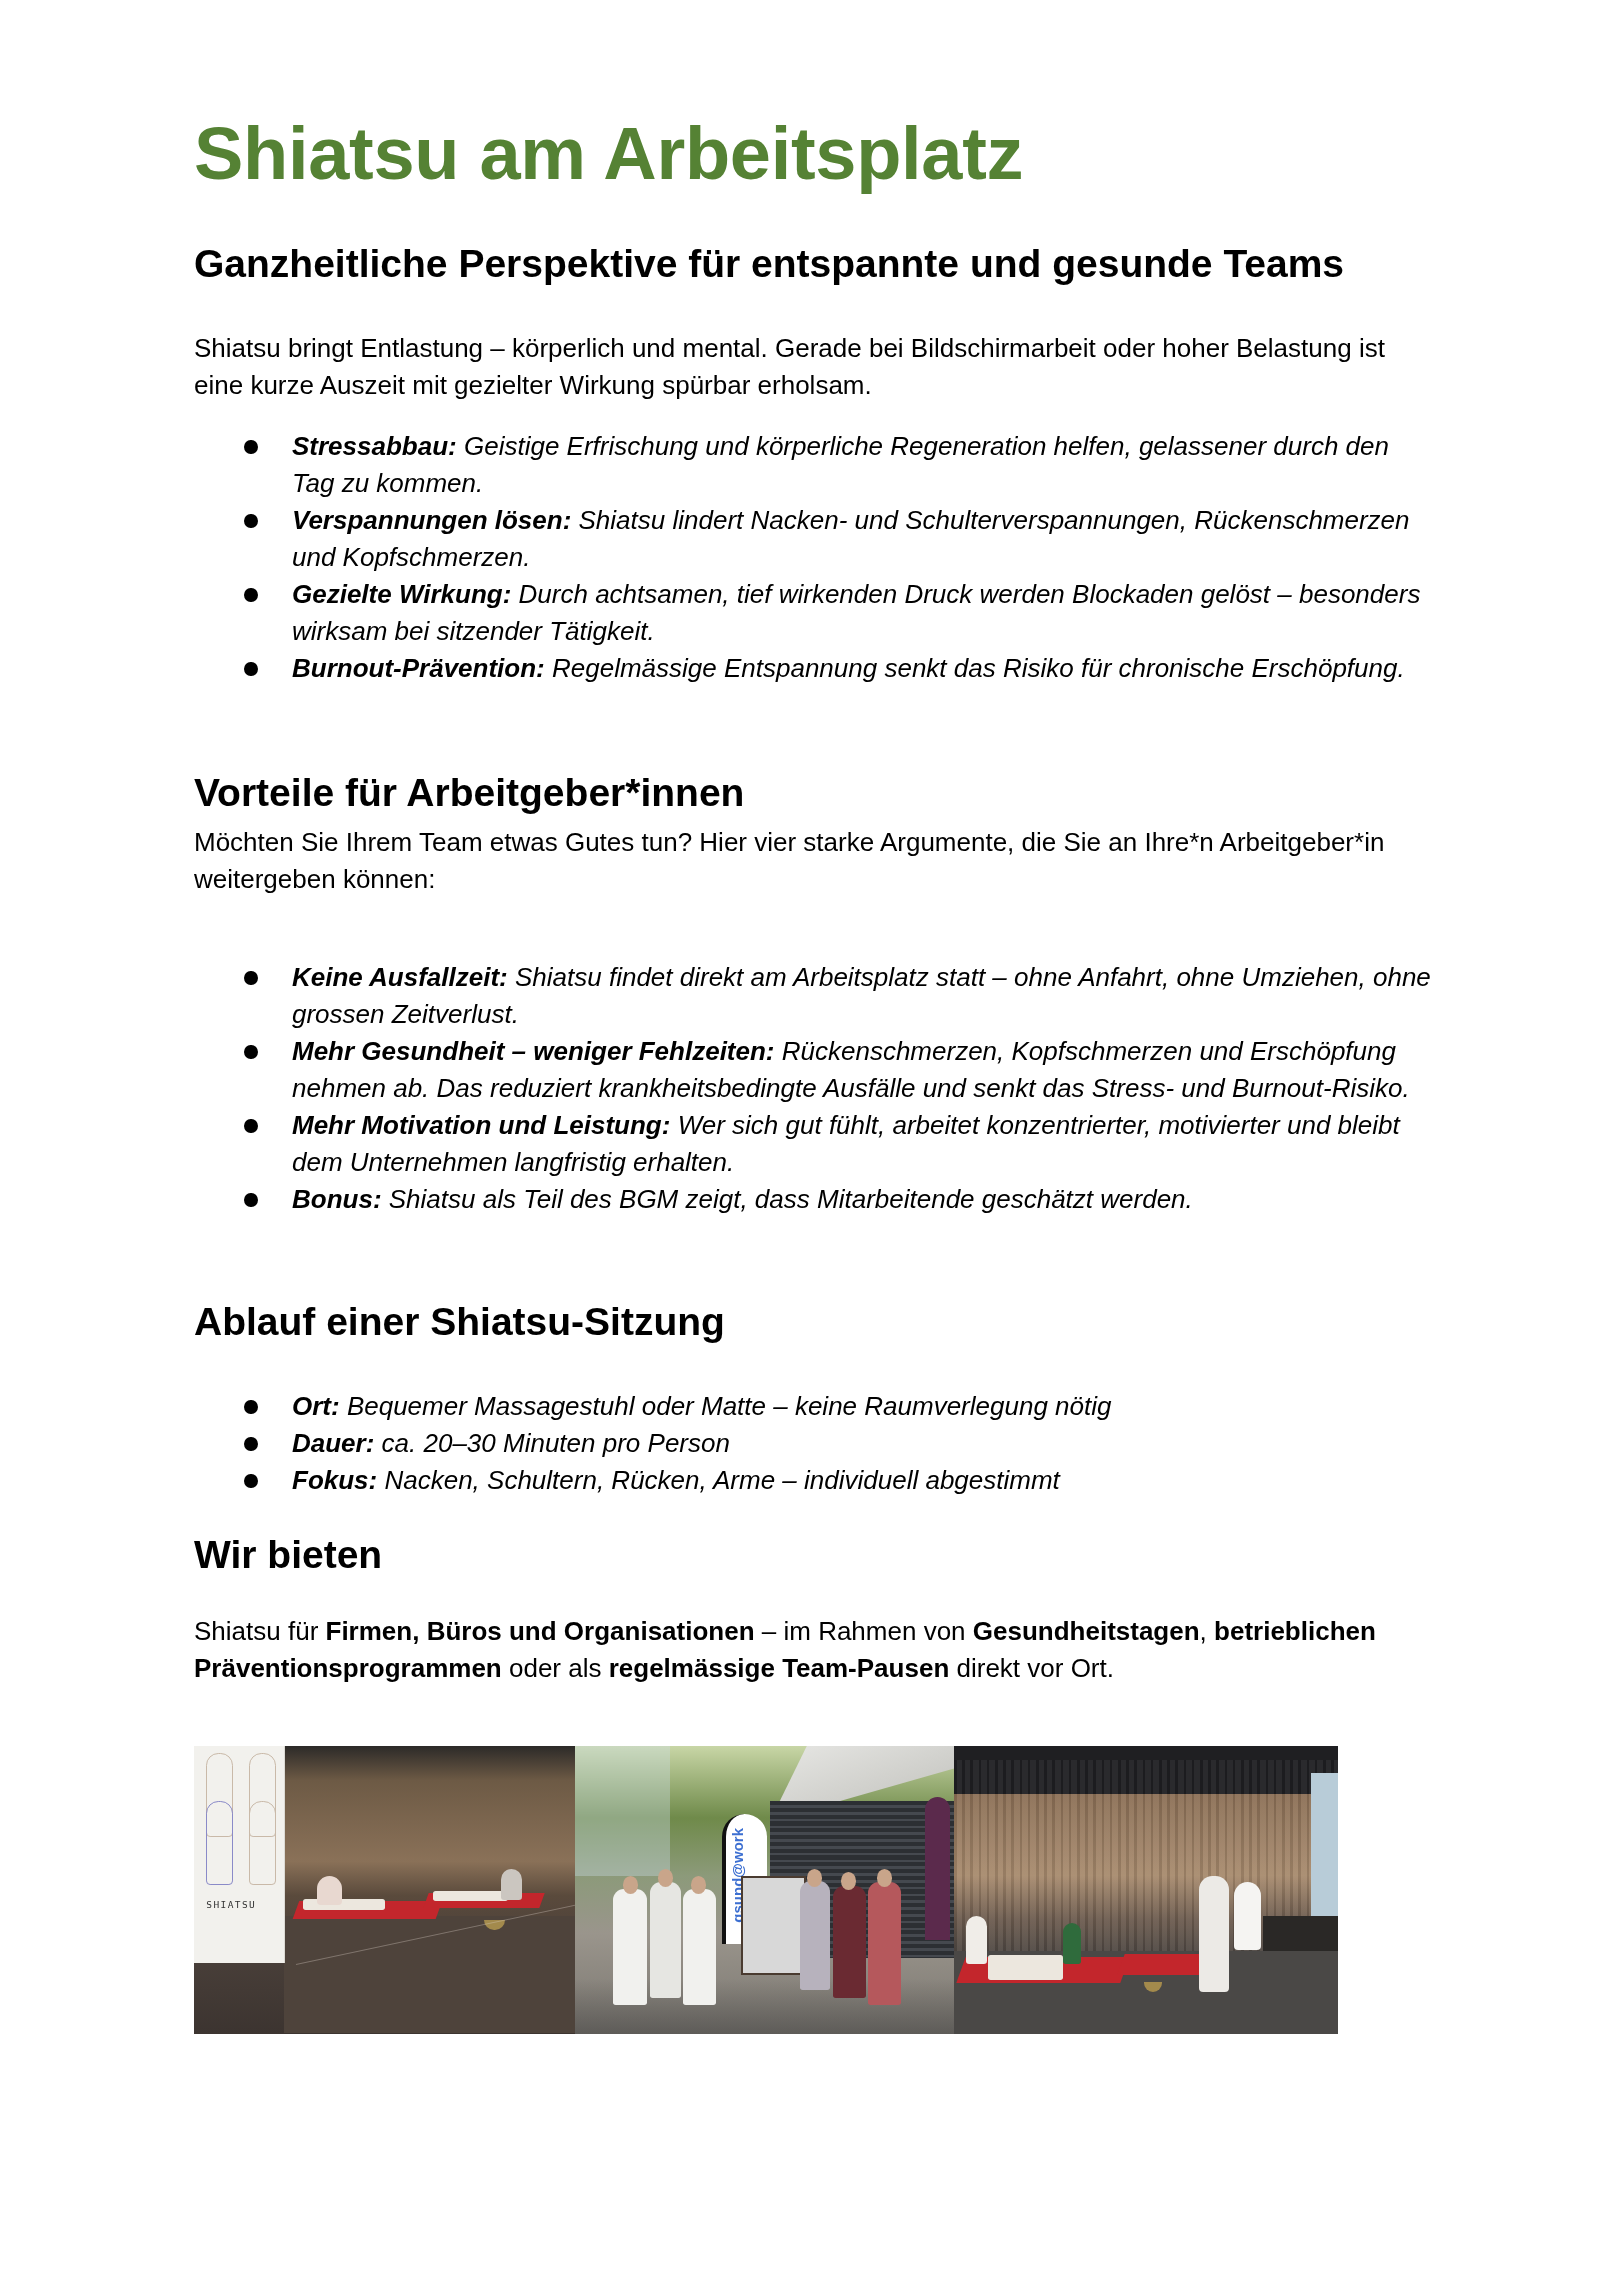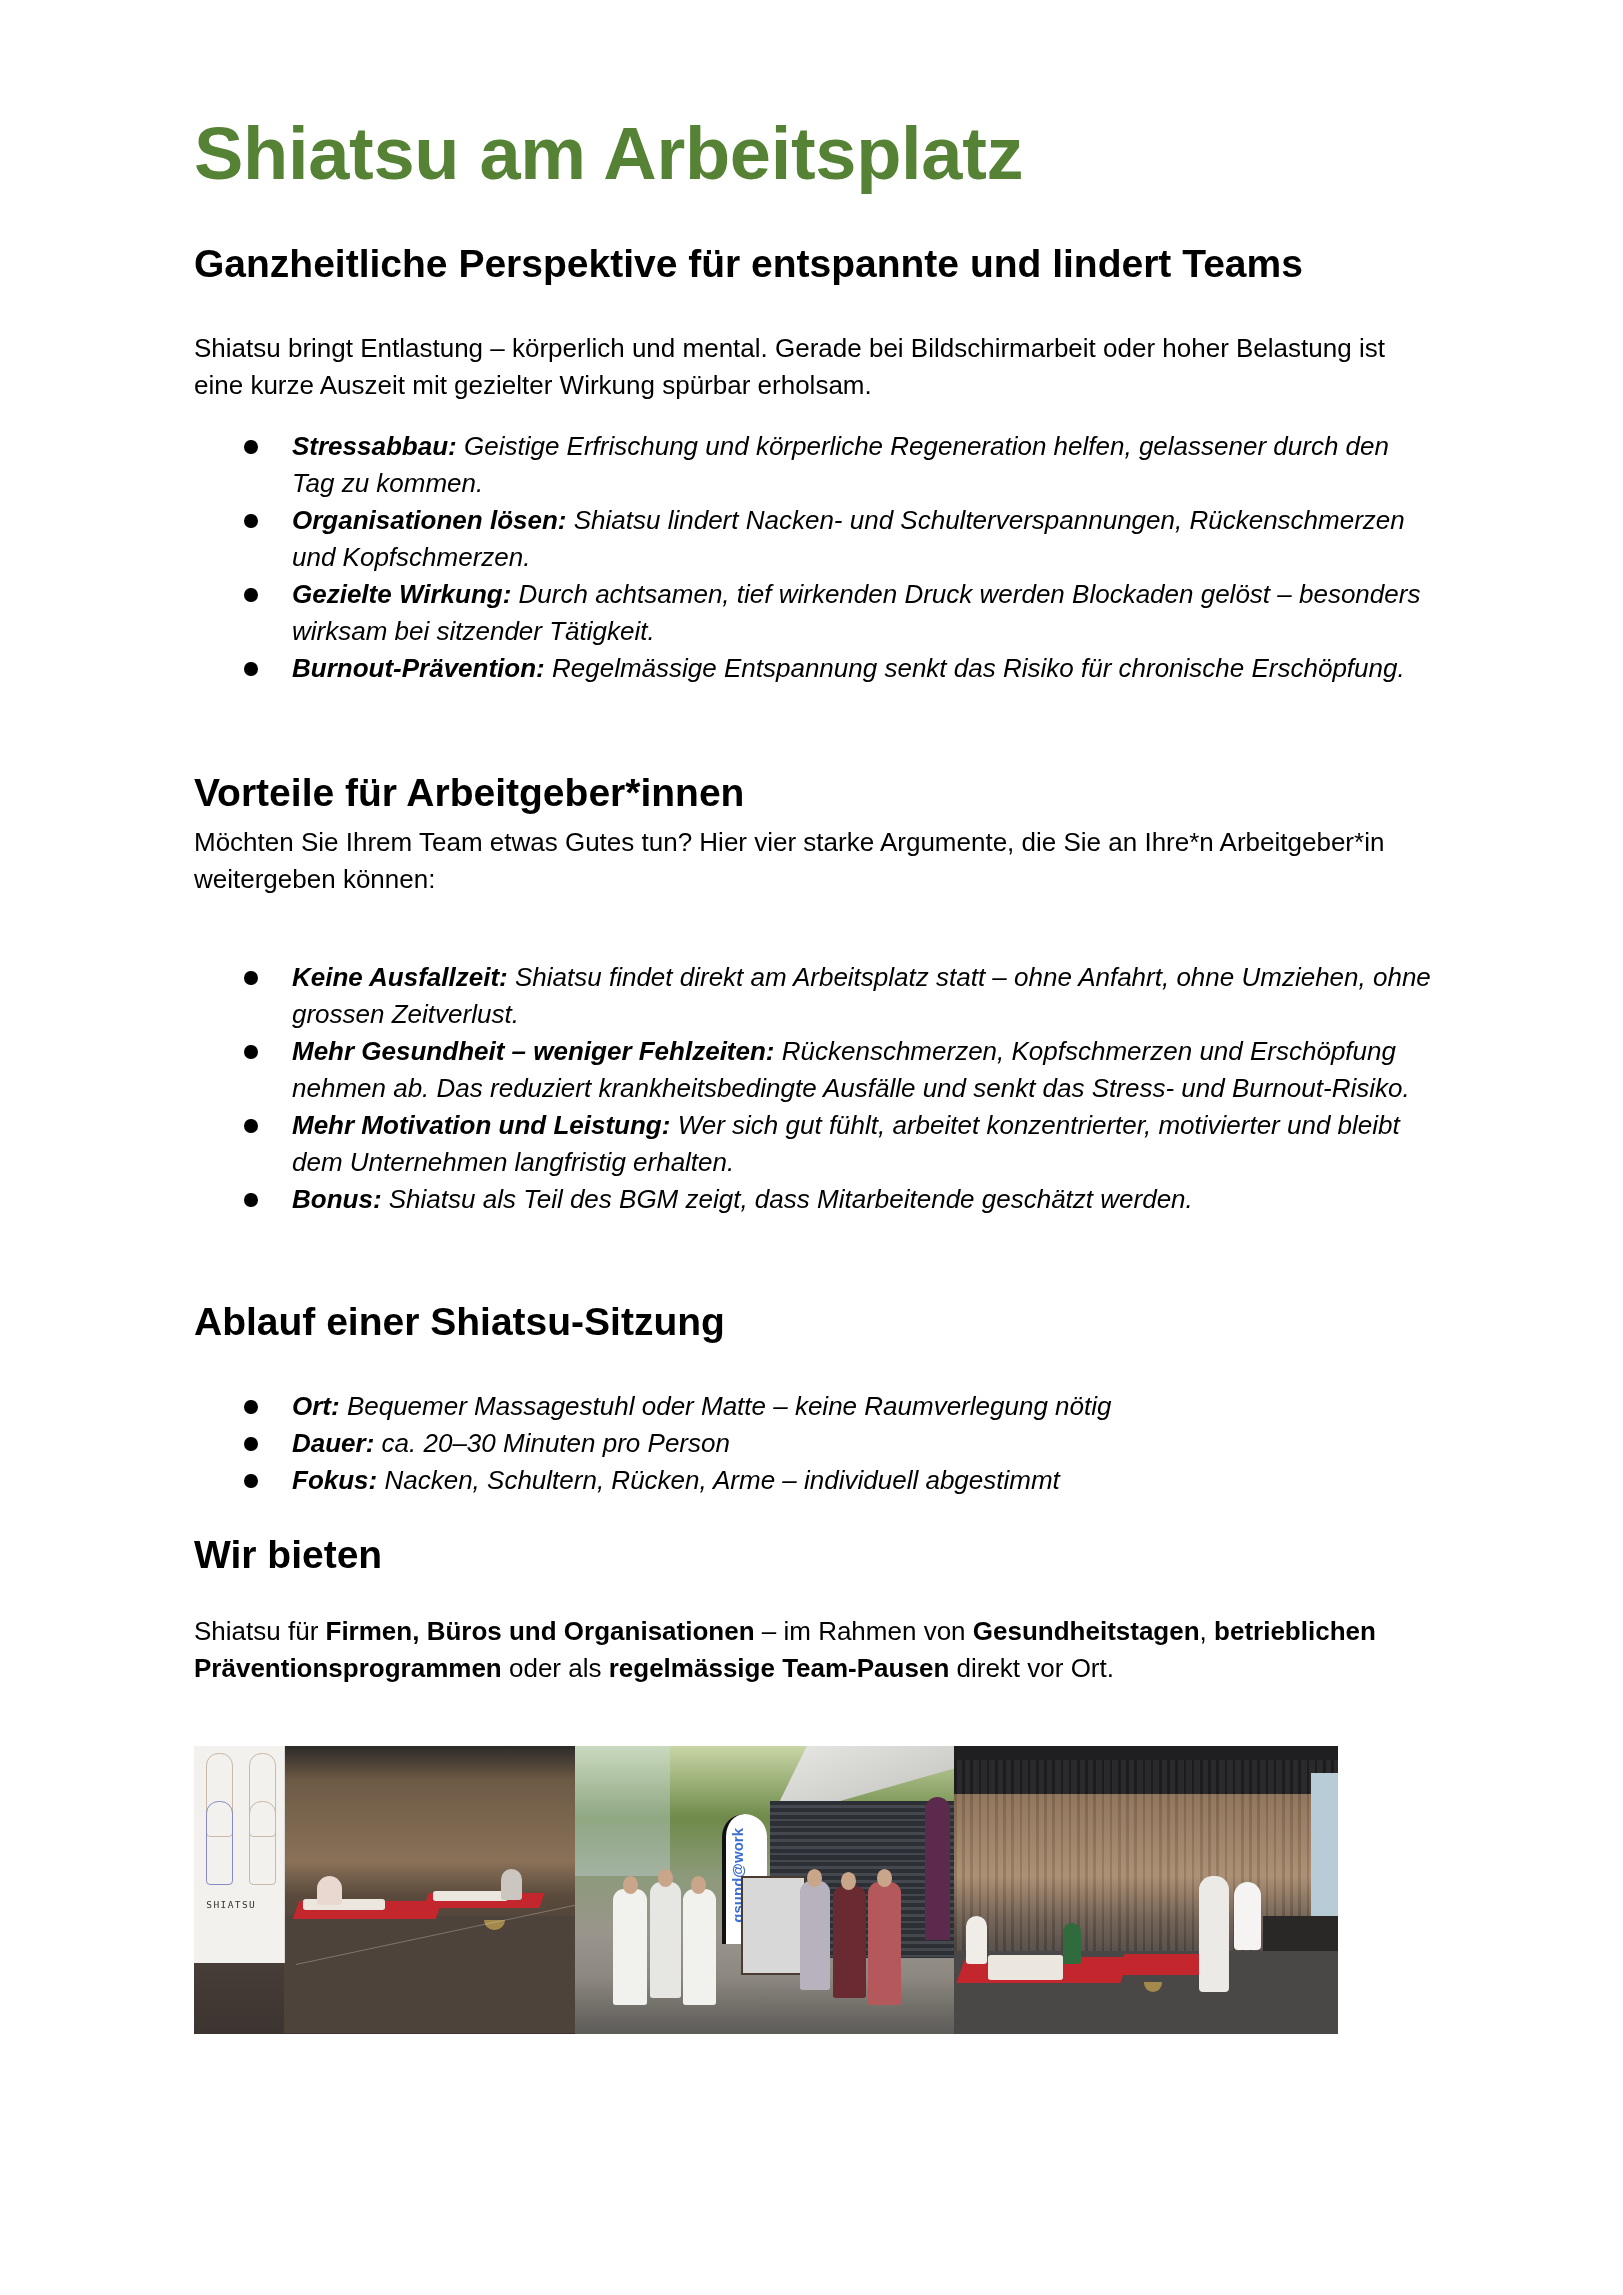--- a/index.html
+++ b/index.html
@@ -46,25 +46,25 @@
   .curtain { position: absolute; left: 0; top: 13.6px; width: 100%; height: 191px; background: repeating-linear-gradient(90deg, rgba(0,0,0,0.10) 0 2.7px, rgba(255,255,255,0.05) 2.7px 8.2px); }
   .floor3 { position: absolute; left: 0; top: 205px; width: 100%; height: 83px; background: #4a4846; }
   .floor1 { position: absolute; left: 90px; top: 170px; right: 0; height: 117px; background: #4e433b; }
 </style>
 </head>
 <body>
 
 <div class="page">
   <h1 class="title">Shiatsu am Arbeitsplatz</h1>
 
-  <h2 style="top:240px">Ganzheitliche Perspektive für entspannte und lindert Teams</h2>
+  <h2 style="top:240px">Ganzheitliche Perspektive für entspannte und gesunde Teams</h2>
   <p class="body" style="top:330px">Shiatsu bringt Entlastung – körperlich und mental. Gerade bei Bildschirmarbeit oder hoher Belastung ist eine kurze Auszeit mit gezielter Wirkung spürbar erholsam.</p>
   <ul class="list" style="top:428px">
       <li><span class="dot"></span><b>Stressabbau:</b><span> Geistige Erfrischung und körperliche Regeneration helfen, gelassener durch den Tag zu kommen.</span></li>
-      <li><span class="dot"></span><b>Organisationen lösen:</b><span> Shiatsu lindert Nacken- und Schulterverspannungen, Rückenschmerzen und Kopfschmerzen.</span></li>
+      <li><span class="dot"></span><b>Verspannungen lösen:</b><span> Shiatsu lindert Nacken- und Schulterverspannungen, Rückenschmerzen und Kopfschmerzen.</span></li>
       <li><span class="dot"></span><b>Gezielte Wirkung:</b><span> Durch achtsamen, tief wirkenden Druck werden Blockaden gelöst – besonders wirksam bei sitzender Tätigkeit.</span></li>
       <li><span class="dot"></span><b>Burnout-Prävention:</b><span> Regelmässige Entspannung senkt das Risiko für chronische Erschöpfung.</span></li>
     </ul>
 
   <h2 style="top:769px">Vorteile für Arbeitgeber*innen</h2>
   <p class="body" style="top:824px">Möchten Sie Ihrem Team etwas Gutes tun? Hier vier starke Argumente, die Sie an Ihre*n Arbeitgeber*in weitergeben können:</p>
   <ul class="list" style="top:959px">
       <li><span class="dot"></span><b>Keine Ausfallzeit:</b><span> Shiatsu findet direkt am Arbeitsplatz statt – ohne Anfahrt, ohne Umziehen, ohne grossen Zeitverlust.</span></li>
       <li><span class="dot"></span><b>Mehr Gesundheit – weniger Fehlzeiten:</b><span> Rückenschmerzen, Kopfschmerzen und Erschöpfung nehmen ab. Das reduziert krankheitsbedingte Ausfälle und senkt das Stress- und Burnout-Risiko.</span></li>
       <li><span class="dot"></span><b>Mehr Motivation und Leistung:</b><span> Wer sich gut fühlt, arbeitet konzentrierter, motivierter und bleibt dem Unternehmen langfristig erhalten.</span></li>

